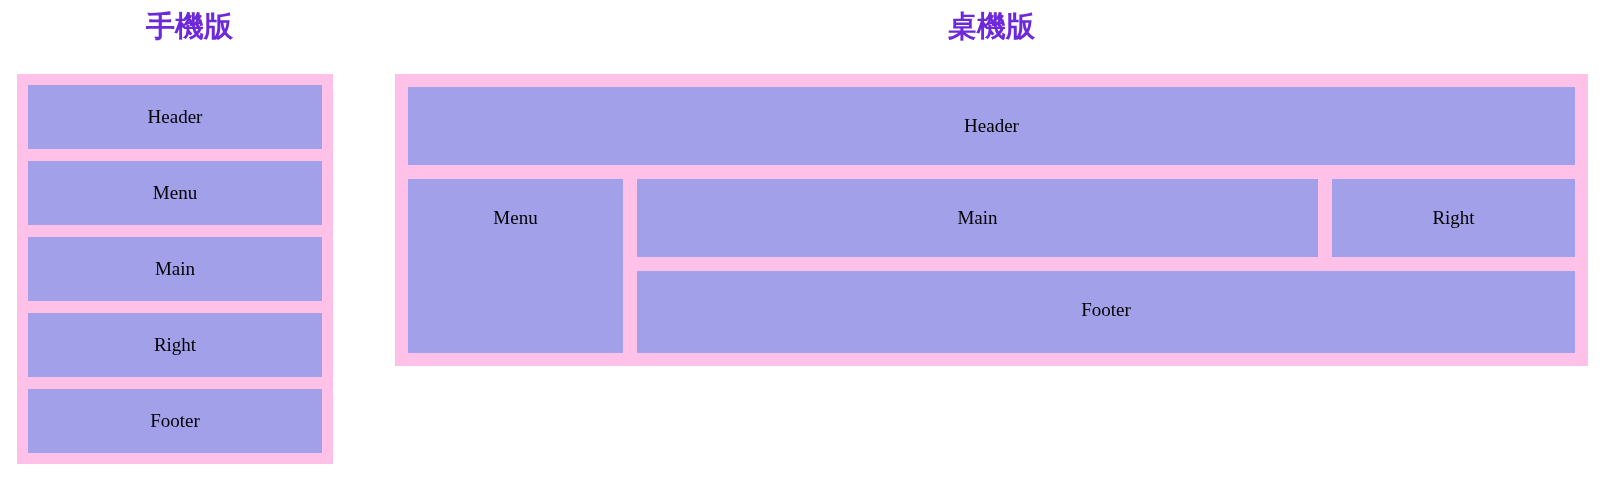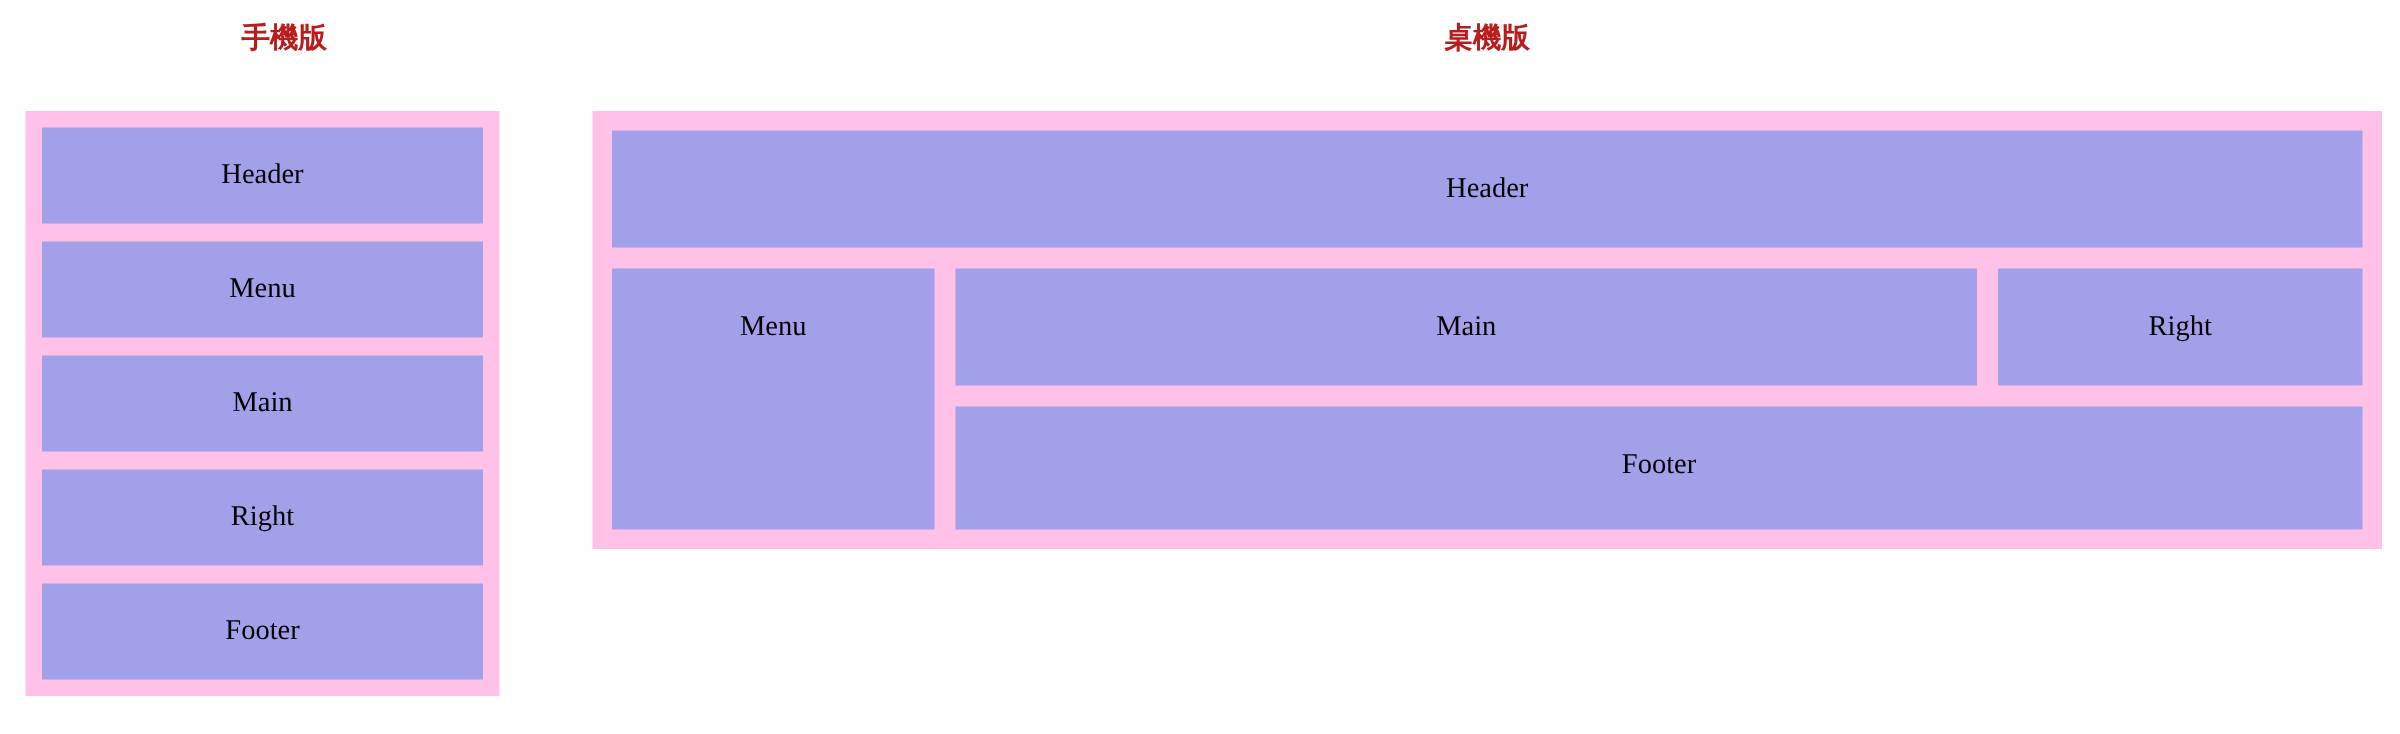--- a/index.html
+++ b/index.html
@@ -15,24 +15,24 @@
     color: #000;
     --pink: #ffc1e8;
     --purple: #a3a0ea;
   }
   .title {
     position: absolute;
     top: 4px;
     margin: 0;
     font-family: Liberation Serif, serif;
     font-weight: bold;
-    font-size: 19px;
+    font-size: 29px;
     line-height: 44px;
     text-align: center;
-    color: #b91c1c;
+    color: #6d28d9;
   }
   .mobile-title  { left: 17px;  width: 345px; }
   .desktop-title { left: 395px; width: 1193px; }
 
   .mobile-wrap {
     position: absolute;
     left: 17px;
     top: 74px;
     width: 316px;
     box-sizing: border-box;

